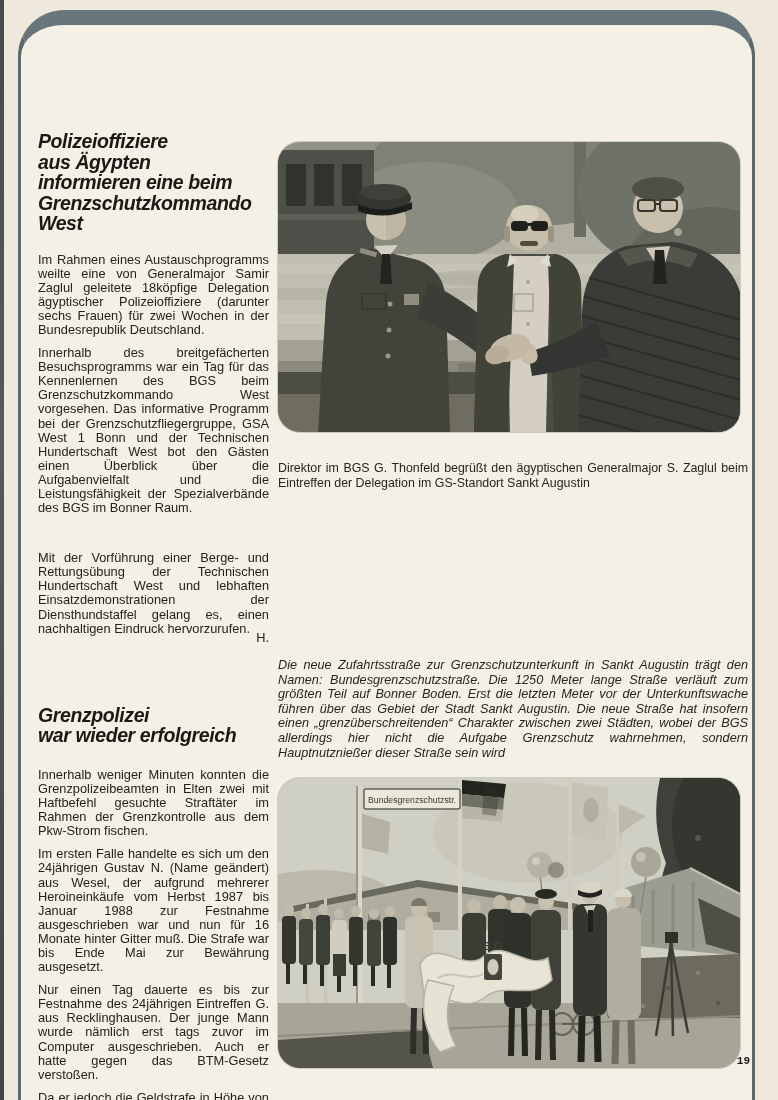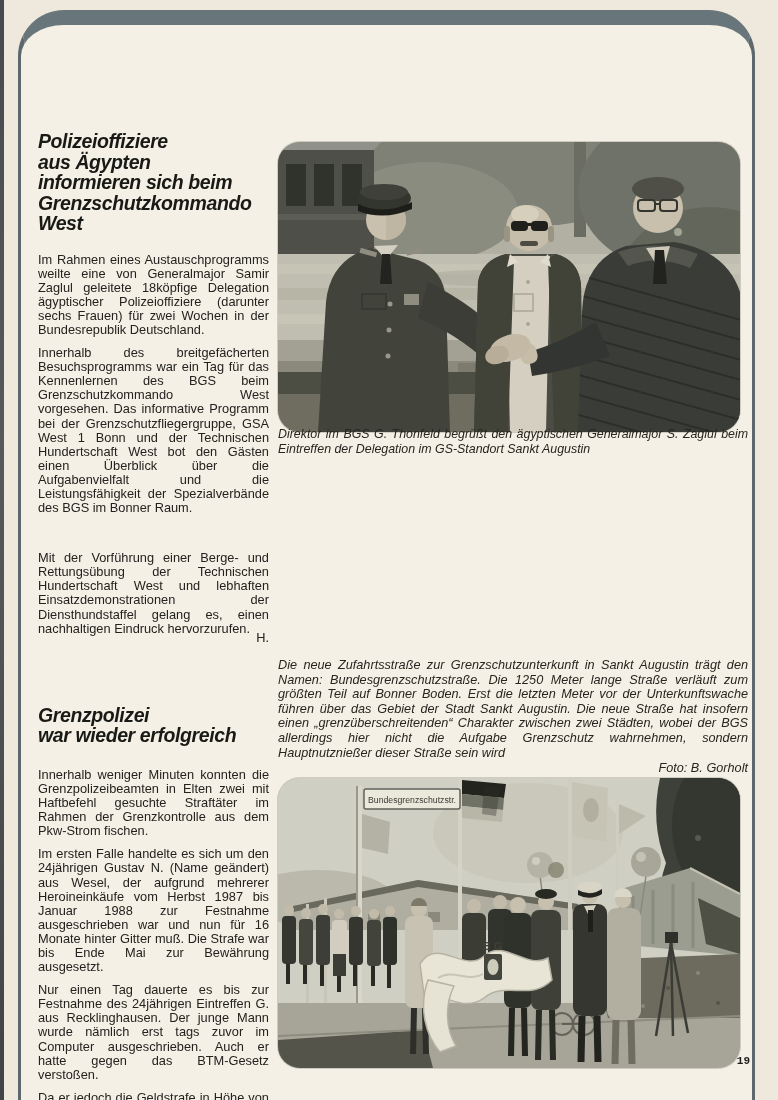--- a/index.html
+++ b/index.html
@@ -23,38 +23,38 @@
   .body-p{font-size:12.8px;line-height:14.1px;text-align:justify;margin:0 0 9px 0;
     hyphens:auto;-webkit-hyphens:auto;color:#23221e;}
   .mb-lg{margin-bottom:36px;}
   .sig-inline{font-size:12.8px;line-height:14.1px;text-align:right;margin:-14px 0 0 0;}
   
   .photo{position:absolute;left:278px;width:462px;height:290px;border-radius:22px;
     overflow:hidden;background:#b2b0a3;box-shadow:0 0 0 1px rgba(90,90,80,.25);}
   .photo1{top:142px;}
   .photo2{top:778px;}
   .photo svg{display:block;width:462px;height:290px;}
-  .caption1{position:absolute;left:278px;top:415px;width:470px;
-    font-style:italic;font-size:12.4px;line-height:14.6px;text-align:justify;color:#26251f;}
+  .caption1{position:absolute;left:278px;top:449px;width:470px;
+    font-size:12.4px;line-height:14.6px;text-align:justify;color:#26251f;}
   .caption2{position:absolute;left:278px;top:658px;width:470px;
     font-style:italic;font-size:12.7px;line-height:14.6px;text-align:justify;color:#26251f;}
   .credit{text-align:right;font-style:italic;font-size:12.7px;margin-top:1px;}
   .pageno{position:absolute;left:712px;top:1055px;width:38px;text-align:right;
     font-size:11px;font-weight:bold;color:#1c1c18;font-family:Liberation Mono, monospace;}
 </style>
 </head>
 <body>
 
 <div class="scan-edge"></div>
 <div class="frame"></div>
 
 <div class="col-left">
   <h1 class="headline">Polizeioffiziere
 aus Ägypten
-informieren sich beim
+informieren eine beim
 Grenzschutzkommando
 West</h1>
   <p class="body-p">Im Rahmen eines Austauschprogramms weilte eine von Generalmajor Samir Zaglul geleitete 18köpfige Delegation ägyptischer Polizeioffiziere (darunter sechs Frauen) für zwei Wochen in der Bundesrepublik Deutschland.</p>
   <p class="body-p mb-lg">Innerhalb des breitgefächerten Besuchsprogramms war ein Tag für das Kennenlernen des BGS beim Grenzschutzkommando West vorgesehen. Das informative Programm bei der Grenzschutzfliegergruppe, GSA West 1 Bonn und der Technischen Hundertschaft West bot den Gästen einen Überblick über die Aufgabenvielfalt und die Leistungsfähigkeit der Spezialverbände des BGS im Bonner Raum.</p>
   <p class="body-p">Mit der Vorführung einer Berge- und Rettungsübung der Technischen Hundertschaft West und lebhaften Einsatzdemonstrationen der Diensthundstaffel gelang es, einen nachhaltigen Eindruck hervorzurufen.</p>
   <div class="sig-inline">H.</div>
 
   <h2 class="headline headline2">Grenzpolizei
 war wieder erfolgreich</h2>
   <p class="body-p">Innerhalb weniger Minuten konnten die Grenzpolizeibeamten in Elten zwei mit Haftbefehl gesuchte Straftäter im Rahmen der Grenzkontrolle aus dem Pkw-Strom fischen.</p>
@@ -180,21 +180,20 @@
     <ellipse cx="232" cy="206" rx="21" ry="13" fill="#c3b9a5" transform="rotate(-18 232 206)"></ellipse>
     <ellipse cx="219" cy="213" rx="12" ry="9" fill="#b7ad99" transform="rotate(-18 219 213)"></ellipse>
   </g>
 </svg>
 </div>
 
 <p class="caption1">Direktor im BGS G. Thonfeld begrüßt den ägyptischen Generalmajor S. Zaglul beim Eintreffen der Delegation im GS-Standort Sankt Augustin</p>
 
 <div class="caption2">
   <span>Die neue Zufahrtsstraße zur Grenzschutzunterkunft in Sankt Augustin trägt den Namen: Bundesgrenzschutzstraße. Die 1250 Meter lange Straße verläuft zum größten Teil auf Bonner Boden. Erst die letzten Meter vor der Unterkunftswache führen über das Gebiet der Stadt Sankt Augustin. Die neue Straße hat insofern einen „grenzüberschreitenden“ Charakter zwischen zwei Städten, wobei der BGS allerdings hier nicht die Aufgabe Grenzschutz wahrnehmen, sondern Hauptnutznießer dieser Straße sein wird</span>
-  <div class="credit">Foto: B. Gorholt</div>
 </div>
 
 <div class="photo photo2">
 <svg viewBox="0 0 462 290">
   <rect width="462" height="290" fill="#d0cfc4"></rect>
   <ellipse cx="40" cy="120" rx="75" ry="28" fill="#bbb9ab"></ellipse>
   <ellipse cx="250" cy="55" rx="95" ry="50" fill="#c6c5b8" opacity="0.7"></ellipse>
   <g>
     <path d="M462,0 L382,0 Q372,45 388,85 Q374,125 392,158 L462,168 Z" fill="#3e4139"></path>
     <ellipse cx="446" cy="48" rx="52" ry="75" fill="#34372f"></ellipse>

